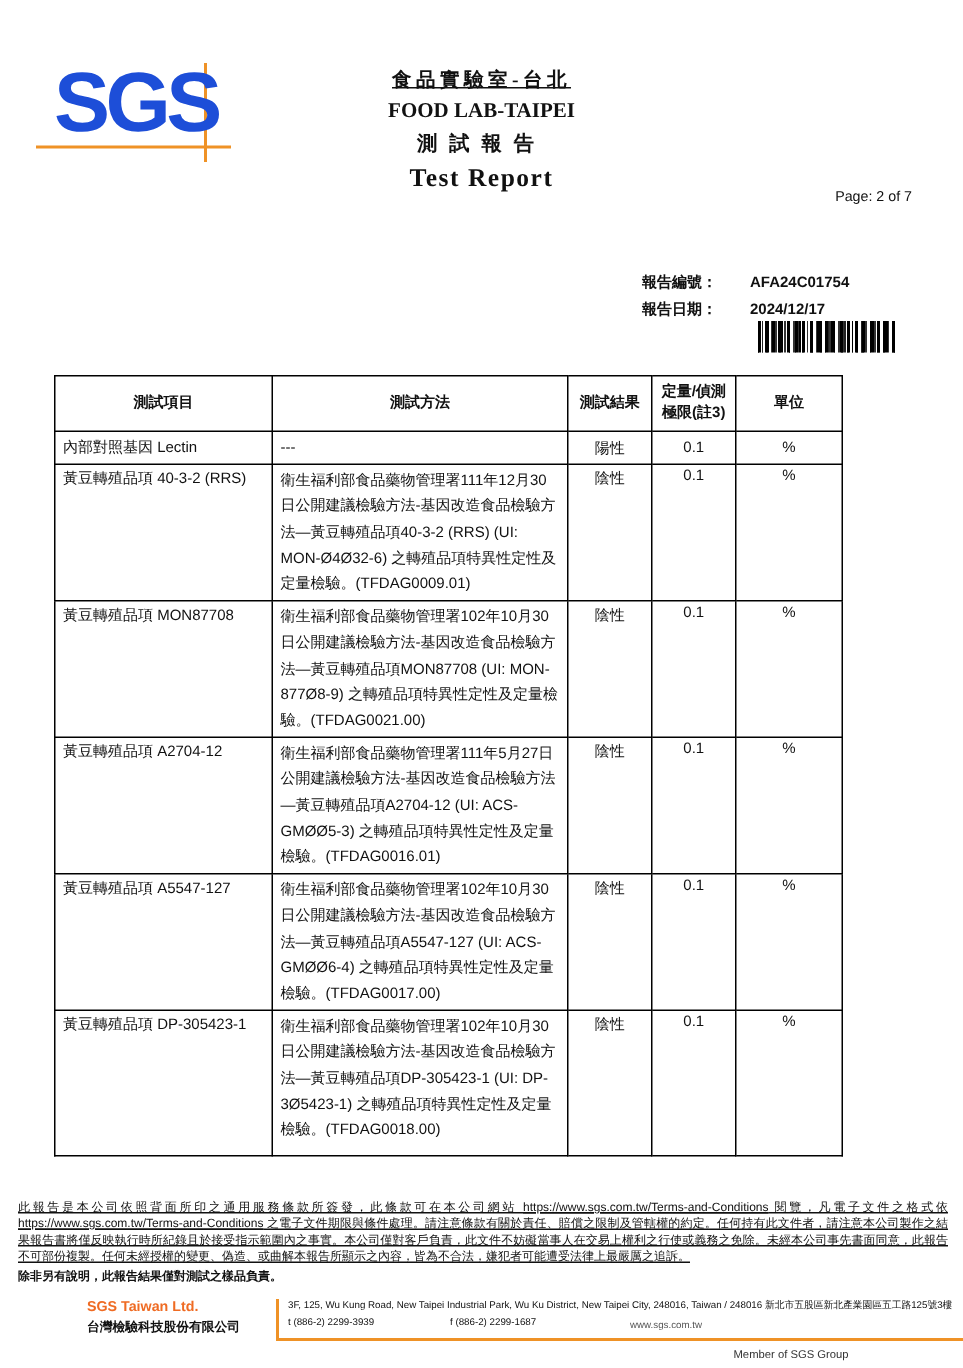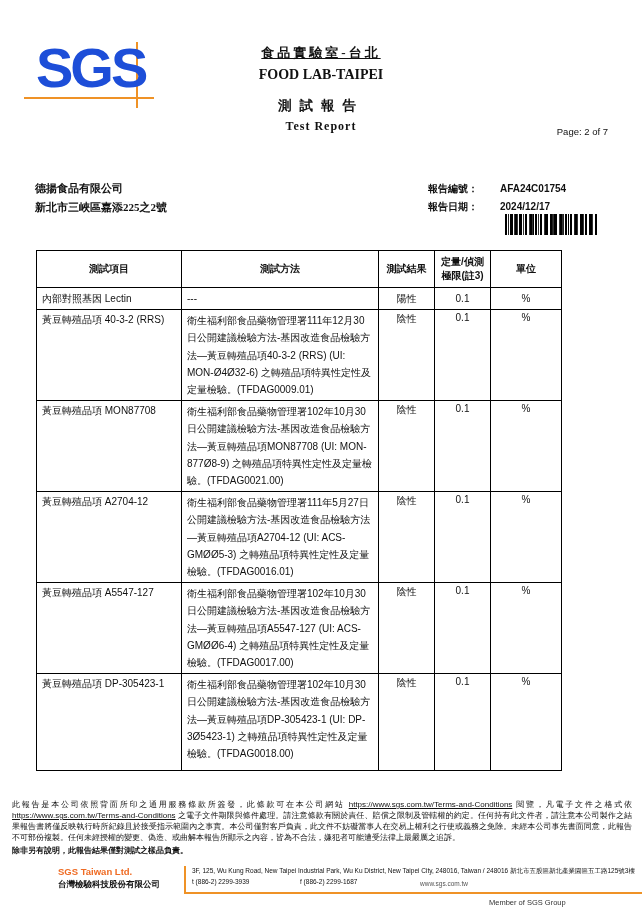--- a/index.html
+++ b/index.html
@@ -13,23 +13,23 @@
     position:absolute;left:12px;top:2px;
     font-family:"Liberation Sans",sans-serif;font-weight:bold;
     font-size:56px;line-height:56px;color:#1d4ed8;letter-spacing:-3px;
   }
   .logo-hline{position:absolute;left:0;top:59px;width:130px;height:2px;background:#ef9226;}
   .logo-vline{position:absolute;left:112px;top:4px;width:2px;height:66px;background:#ef9226;}
   
   .titles{position:absolute;left:0;right:0;top:44px;text-align:center;
     font-family:"Liberation Serif",serif;font-weight:bold;}
   .title-zh{font-size:13px;letter-spacing:3px;margin-bottom:5px;text-decoration:underline;}
-  .title-en{font-size:14px;margin-bottom:14px;}
+  .title-en{font-size:14px;margin-bottom:4px;}
   .report-zh{font-size:13.5px;letter-spacing:8px;margin-bottom:4px;}
-  .report-en{font-size:12px;letter-spacing:1px;}
+  .report-en{font-size:17px;letter-spacing:1px;}
   .page-no{position:absolute;right:34px;top:126px;font-size:9.5px;}
   
   .client{position:absolute;left:35px;top:179px;font-family:"Liberation Serif",serif;font-weight:bold;font-size:11px;line-height:19px;}
   .meta{position:absolute;left:428px;top:180px;font-size:10px;line-height:18px;}
   .meta-row{display:flex;}
   .meta-label{font-family:"Liberation Serif",serif;font-weight:bold;width:72px;}
   .meta-value{font-weight:bold;}
   .barcode{
     position:absolute;left:505px;top:214px;width:92px;height:21px;
     background:
@@ -49,21 +49,21 @@
   tr.r0{height:21px;}
   tr.r1,tr.r2,tr.r3,tr.r4{height:87px;padding-left:16px;}
   tr.r5{height:97px;}
   td.c-item{padding-top:4px;line-height:15px;}
   td.c-method{line-height:17.2px;padding-top:3px;}
   td.c-center{text-align:center;padding-top:4px;}
   tr.r0 td{vertical-align:middle;padding-top:2px;}
   
   .disclaimer{
     position:absolute;left:12px;top:799px;width:620px;
-    font-size:8px;line-height:11px;text-align:justify;color:#111;
+    font-size:8px;line-height:11px;text-align:justify;color:#111;text-decoration:underline;
   }
   .disclaimer .lnk{text-decoration:underline;}
   .bold-note{position:absolute;left:12px;top:845px;font-size:8px;font-weight:bold;}
   .co-names{position:absolute;left:58px;top:866px;width:125px;text-align:left;}
   .co-en{color:#ef6b23;font-weight:bold;font-size:9.5px;line-height:12px;}
   .co-zh{font-family:"Liberation Serif",serif;font-weight:bold;font-size:8.5px;line-height:12px;}
   .co-divider{position:absolute;left:184px;top:866px;width:2px;height:26px;background:#ef9226;}
   .co-addr{position:absolute;left:192px;top:866px;width:446px;font-size:6.5px;line-height:9px;white-space:nowrap;}
   .co-phone{position:absolute;left:192px;top:878px;font-size:6.5px;}
   .co-fax{position:absolute;left:300px;top:878px;font-size:6.5px;}
@@ -83,24 +83,20 @@
   </div>
 
   <div class="titles">
     <div class="title-zh">食品實驗室-台北</div>
     <div class="title-en">FOOD LAB-TAIPEI</div>
     <div class="report-zh">測試報告</div>
     <div class="report-en">Test Report</div>
   </div>
   <div class="page-no">Page: 2 of 7</div>
 
-  <div class="client">
-    <div>德揚食品有限公司</div>
-    <div>新北市三峽區嘉添225之2號</div>
-  </div>
 
   <div class="meta">
     <div class="meta-row">
       <span class="meta-label">報告編號：</span>
       <span class="meta-value">AFA24C01754</span>
     </div>
     <div class="meta-row">
       <span class="meta-label">報告日期：</span>
       <span class="meta-value">2024/12/17</span>
     </div>

